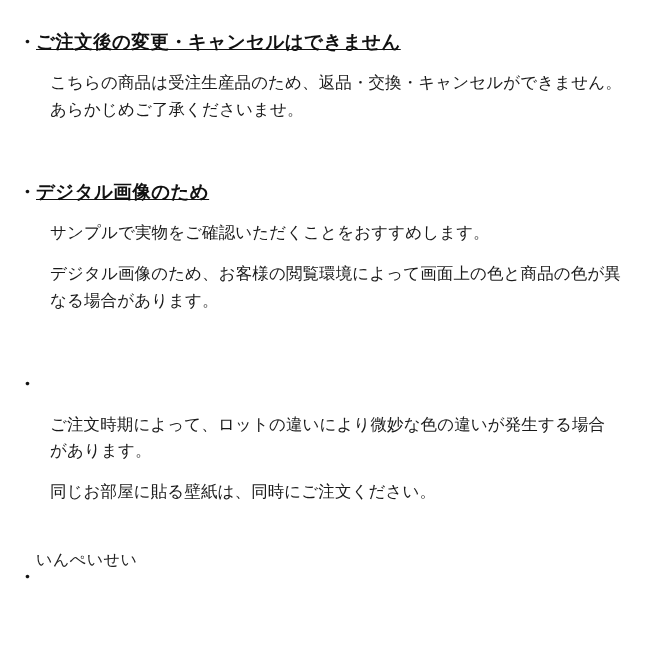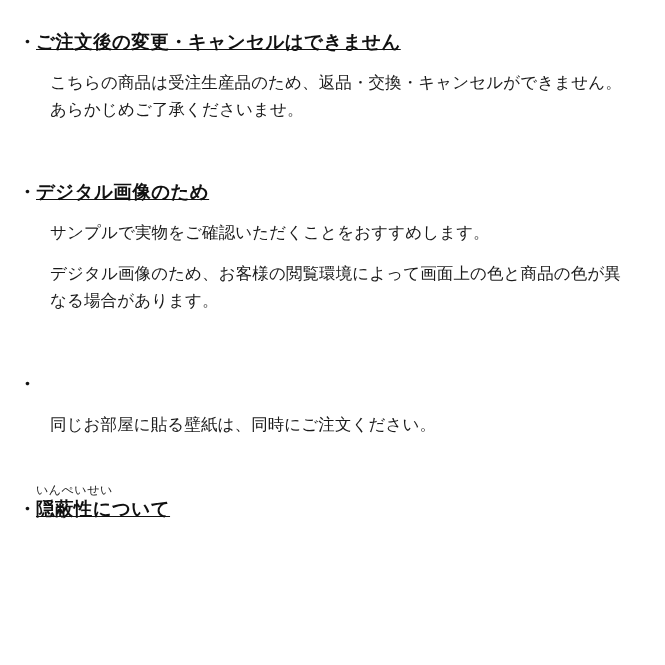--- a/index.html
+++ b/index.html
@@ -28,21 +28,21 @@
   .section:last-child {
     margin-bottom: 0;
   }
   .heading-wrap {
     position: relative;
   }
   .ruby {
     position: absolute;
     top: -13px;
     left: 18px;
-    font-size: 12px;
+    font-size: 16px;
     letter-spacing: 0.5px;
     color: #222;
     line-height: 1;
     white-space: nowrap;
   }
   .heading {
     font-size: 18.5px;
     font-weight: bold;
     letter-spacing: 0.4px;
     color: #111;
@@ -107,27 +107,27 @@
     </div>
   </section>
 
   <section class="section s3">
     <div class="heading-wrap">
       <h2 class="heading">
         <span class="bullet">・</span>
       </h2>
     </div>
     <div class="body">
+      <p>ご注文時期によって、ロットの違いにより微妙な色の違いが発生する場合があります。</p>
       <p>同じお部屋に貼る壁紙は、同時にご注文ください。</p>
     </div>
   </section>
 
   <section class="section s4">
     <div class="heading-wrap">
       <span class="ruby">いんぺいせい</span>
       <h2 class="heading">
         <span class="bullet">・</span>
-        <span class="heading-text">隠蔽性について</span>
       </h2>
     </div>
   </section>
 
 </div>
 
 </body></html>

